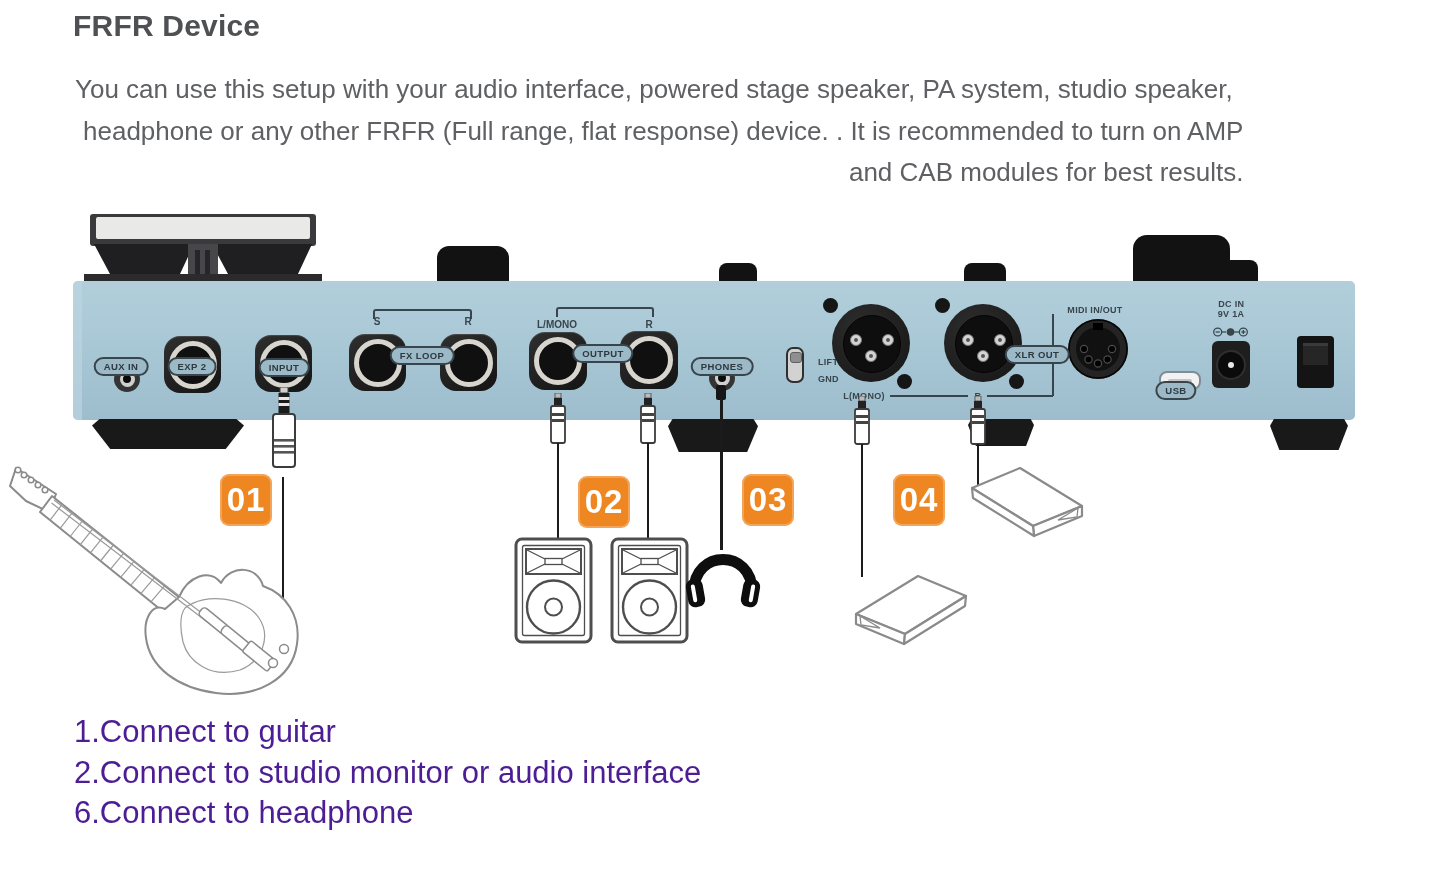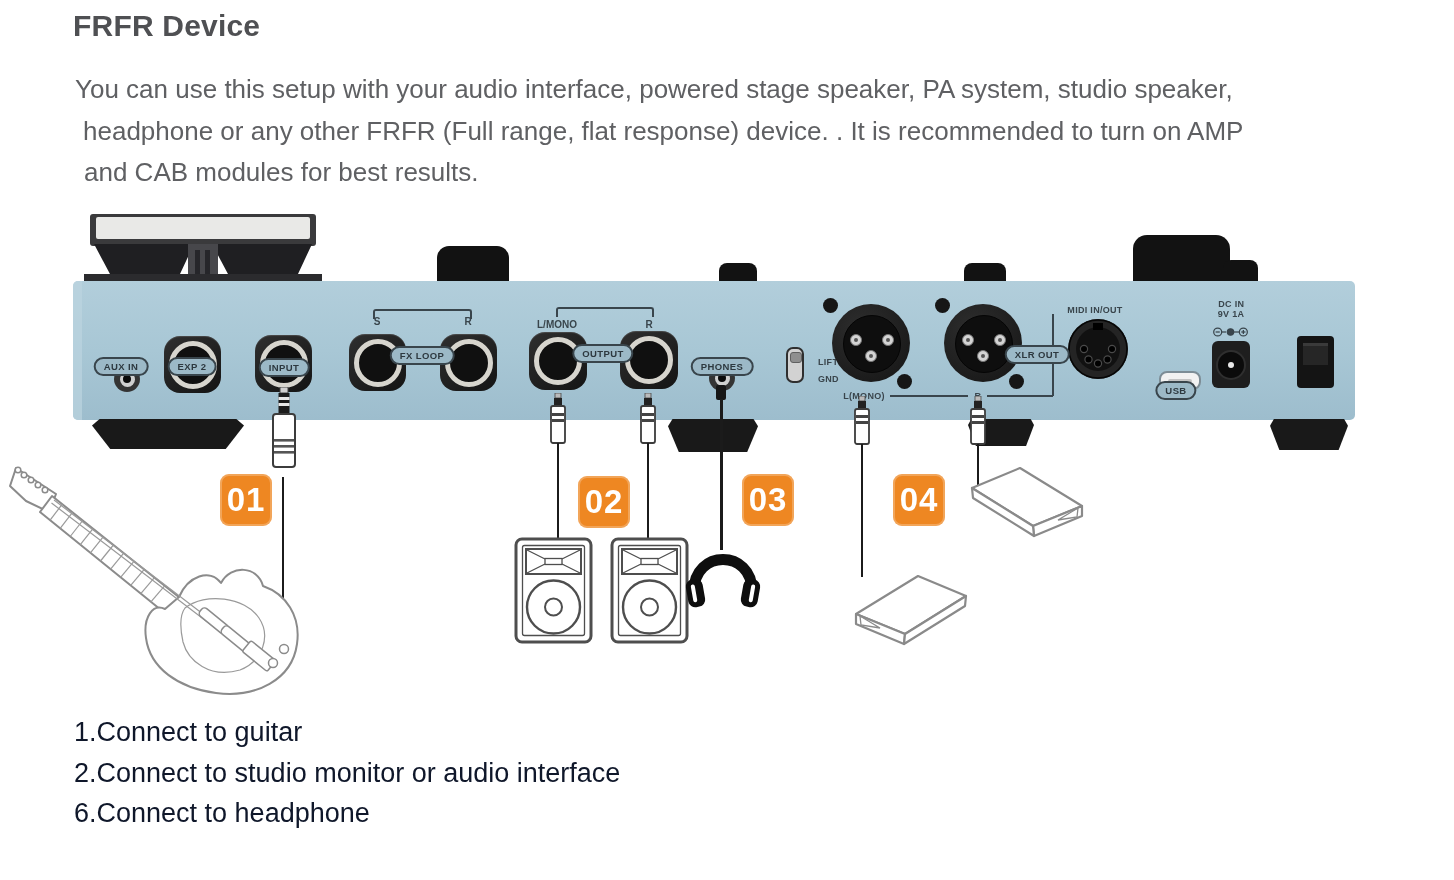--- a/index.html
+++ b/index.html
@@ -3,22 +3,22 @@
 <meta charset="utf-8">
 <style>
   html,body{margin:0;padding:0;}
   body{width:1454px;height:880px;position:relative;background:#ffffff;overflow:hidden;
        font-family:"Liberation Sans", sans-serif;}
   .abs{position:absolute;}
   
   .page-title{left:73px;top:9px;font-size:30px;font-weight:bold;color:#4f5053;letter-spacing:0.2px;}
   .intro{left:75px;top:69px;color:#5f6063;font-size:26px;line-height:41.5px;white-space:nowrap;}
   .intro-line:nth-child(2){margin-left:8px;}
-  .intro-line:nth-child(3){margin-left:9px;}
-  .steps{left:74px;top:712px;color:#0f172a;font-size:27px;line-height:40.5px;white-space:nowrap;}
+  .intro-line:nth-child(3){margin-left:9px;text-align:right;}
+  .steps{left:74px;top:712px;color:#4c1d95;font-size:31px;line-height:40.5px;white-space:nowrap;}
   
   .panel{left:73px;top:281px;width:1282px;height:139px;border-radius:5px;
          background:linear-gradient(180deg,#b2cedb 0%,#a8c7d5 50%,#9dbdcd 100%);}
   .panel-edge{left:73px;top:281px;width:9px;height:139px;border-radius:5px 0 0 5px;background:#bcd4df;opacity:.7;}
   .knob{background:#121212;}
   .foot{background:#191919;clip-path:polygon(5% 0,95% 0,100% 22%,88% 100%,12% 100%,0 22%);}
   
   .pill{display:flex;align-items:center;justify-content:center;transform:translateX(-50%);
         height:15px;padding:0 8px;border:2px solid #39454c;border-radius:999px;
         background:#9cb9c7;color:#2d383f;font-size:9.5px;font-weight:bold;letter-spacing:.4px;white-space:nowrap;z-index:3;margin-top:44px;}

